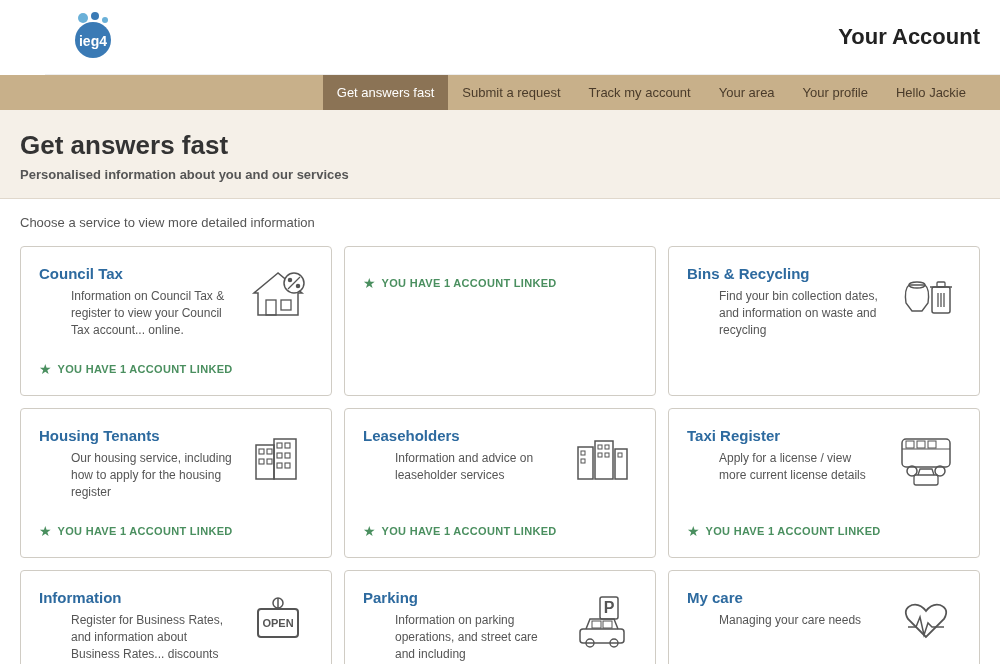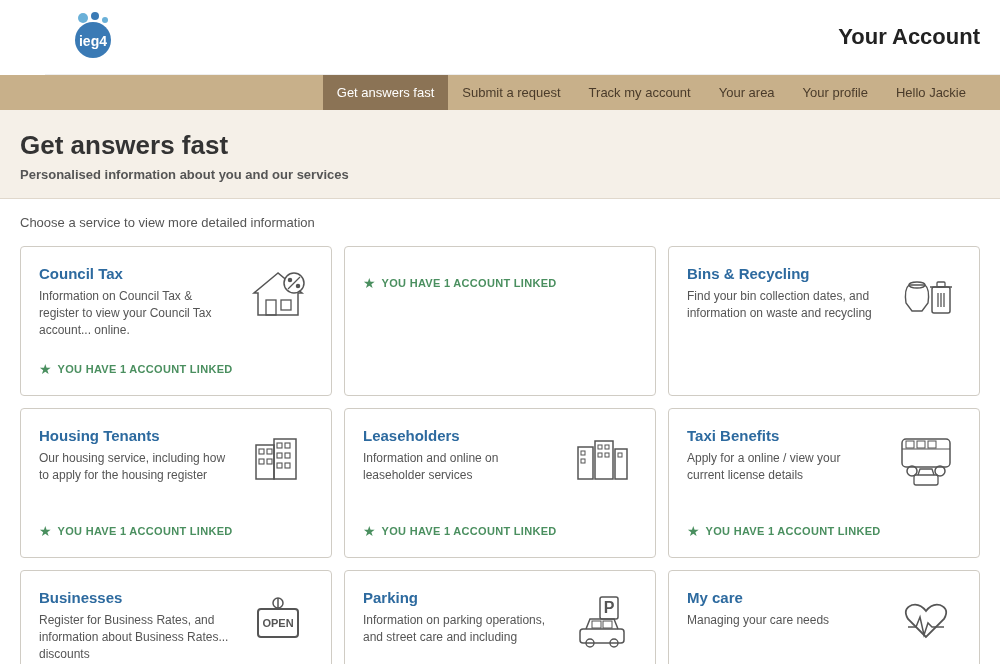--- a/index.html
+++ b/index.html
@@ -101,20 +101,21 @@
     .card-title {
       font-size: 15px;
       font-weight: bold;
       color: #2d6a9f;
       margin-bottom: 6px;
     }
     .card-desc {
       font-size: 12px;
       color: #555;
       line-height: 1.4;
+      margin-left: 32px;
     }
     .card-icon {
       width: 70px;
       height: 60px;
       flex-shrink: 0;
       display: flex;
       align-items: center;
       justify-content: center;
     }
     .card-footer {
@@ -257,21 +258,21 @@
       <div class="card-footer">
         <span class="star-icon">★</span>
         <span class="linked-text">YOU HAVE 1 ACCOUNT LINKED</span>
       </div>
     </div>
 
     <div class="card">
       <div class="card-content">
         <div class="card-text">
           <div class="card-title">Leaseholders</div>
-          <div class="card-desc">Information and online on leaseholder services</div>
+          <div class="card-desc">Information and advice on leaseholder services</div>
         </div>
         <div class="card-icon">
           <svg width="65" height="60" viewBox="0 0 65 60" fill="none" stroke="#555" stroke-width="1.5">
 
             <rect x="8" y="20" width="15" height="32" fill="none" stroke="#555" stroke-width="1.5"></rect>
             <rect x="25" y="14" width="18" height="38" fill="none" stroke="#555" stroke-width="1.5"></rect>
             <rect x="45" y="22" width="12" height="30" fill="none" stroke="#555" stroke-width="1.5"></rect>
 
             <rect x="11" y="24" width="4" height="4" fill="none" stroke="#555" stroke-width="1"></rect>
             <rect x="11" y="32" width="4" height="4" fill="none" stroke="#555" stroke-width="1"></rect>
@@ -285,22 +286,22 @@
       </div>
       <div class="card-footer">
         <span class="star-icon">★</span>
         <span class="linked-text">YOU HAVE 1 ACCOUNT LINKED</span>
       </div>
     </div>
 
     <div class="card">
       <div class="card-content">
         <div class="card-text">
-          <div class="card-title">Taxi Benefits</div>
-          <div class="card-desc">Apply for a online / view your current license details</div>
+          <div class="card-title">Taxi Register</div>
+          <div class="card-desc">Apply for a license / view more current license details</div>
         </div>
         <div class="card-icon">
           <svg width="65" height="60" viewBox="0 0 65 60" fill="none" stroke="#555" stroke-width="1.5">
 
             <rect x="8" y="12" width="48" height="28" rx="4" fill="none" stroke="#555" stroke-width="1.5"></rect>
             <line x1="8" y1="22" x2="56" y2="22" stroke="#555" stroke-width="1.2"></line>
             <rect x="12" y="14" width="8" height="7" fill="none" stroke="#555" stroke-width="1"></rect>
             <rect x="23" y="14" width="8" height="7" fill="none" stroke="#555" stroke-width="1"></rect>
             <rect x="34" y="14" width="8" height="7" fill="none" stroke="#555" stroke-width="1"></rect>
             <circle cx="18" cy="44" r="5" fill="none" stroke="#555" stroke-width="1.5"></circle>
@@ -313,21 +314,21 @@
       </div>
       <div class="card-footer">
         <span class="star-icon">★</span>
         <span class="linked-text">YOU HAVE 1 ACCOUNT LINKED</span>
       </div>
     </div>
 
     <div class="card">
       <div class="card-content">
         <div class="card-text">
-          <div class="card-title">Businesses</div>
+          <div class="card-title">Information</div>
           <div class="card-desc">Register for Business Rates, and information about Business Rates... discounts</div>
         </div>
         <div class="card-icon">
           <svg width="65" height="60" viewBox="0 0 65 60" fill="none" stroke="#555" stroke-width="1.5">
 
             <rect x="12" y="20" width="40" height="28" rx="3" fill="none" stroke="#555" stroke-width="2"></rect>
             <text x="32" y="38" text-anchor="middle" fill="#555" font-size="11" font-weight="bold" font-family="Arial" stroke="none">OPEN</text>
 
             <circle cx="32" cy="14" r="5" fill="none" stroke="#555" stroke-width="1.5"></circle>
             <line x1="32" y1="9" x2="32" y2="19" stroke="#555" stroke-width="1.5"></line>

